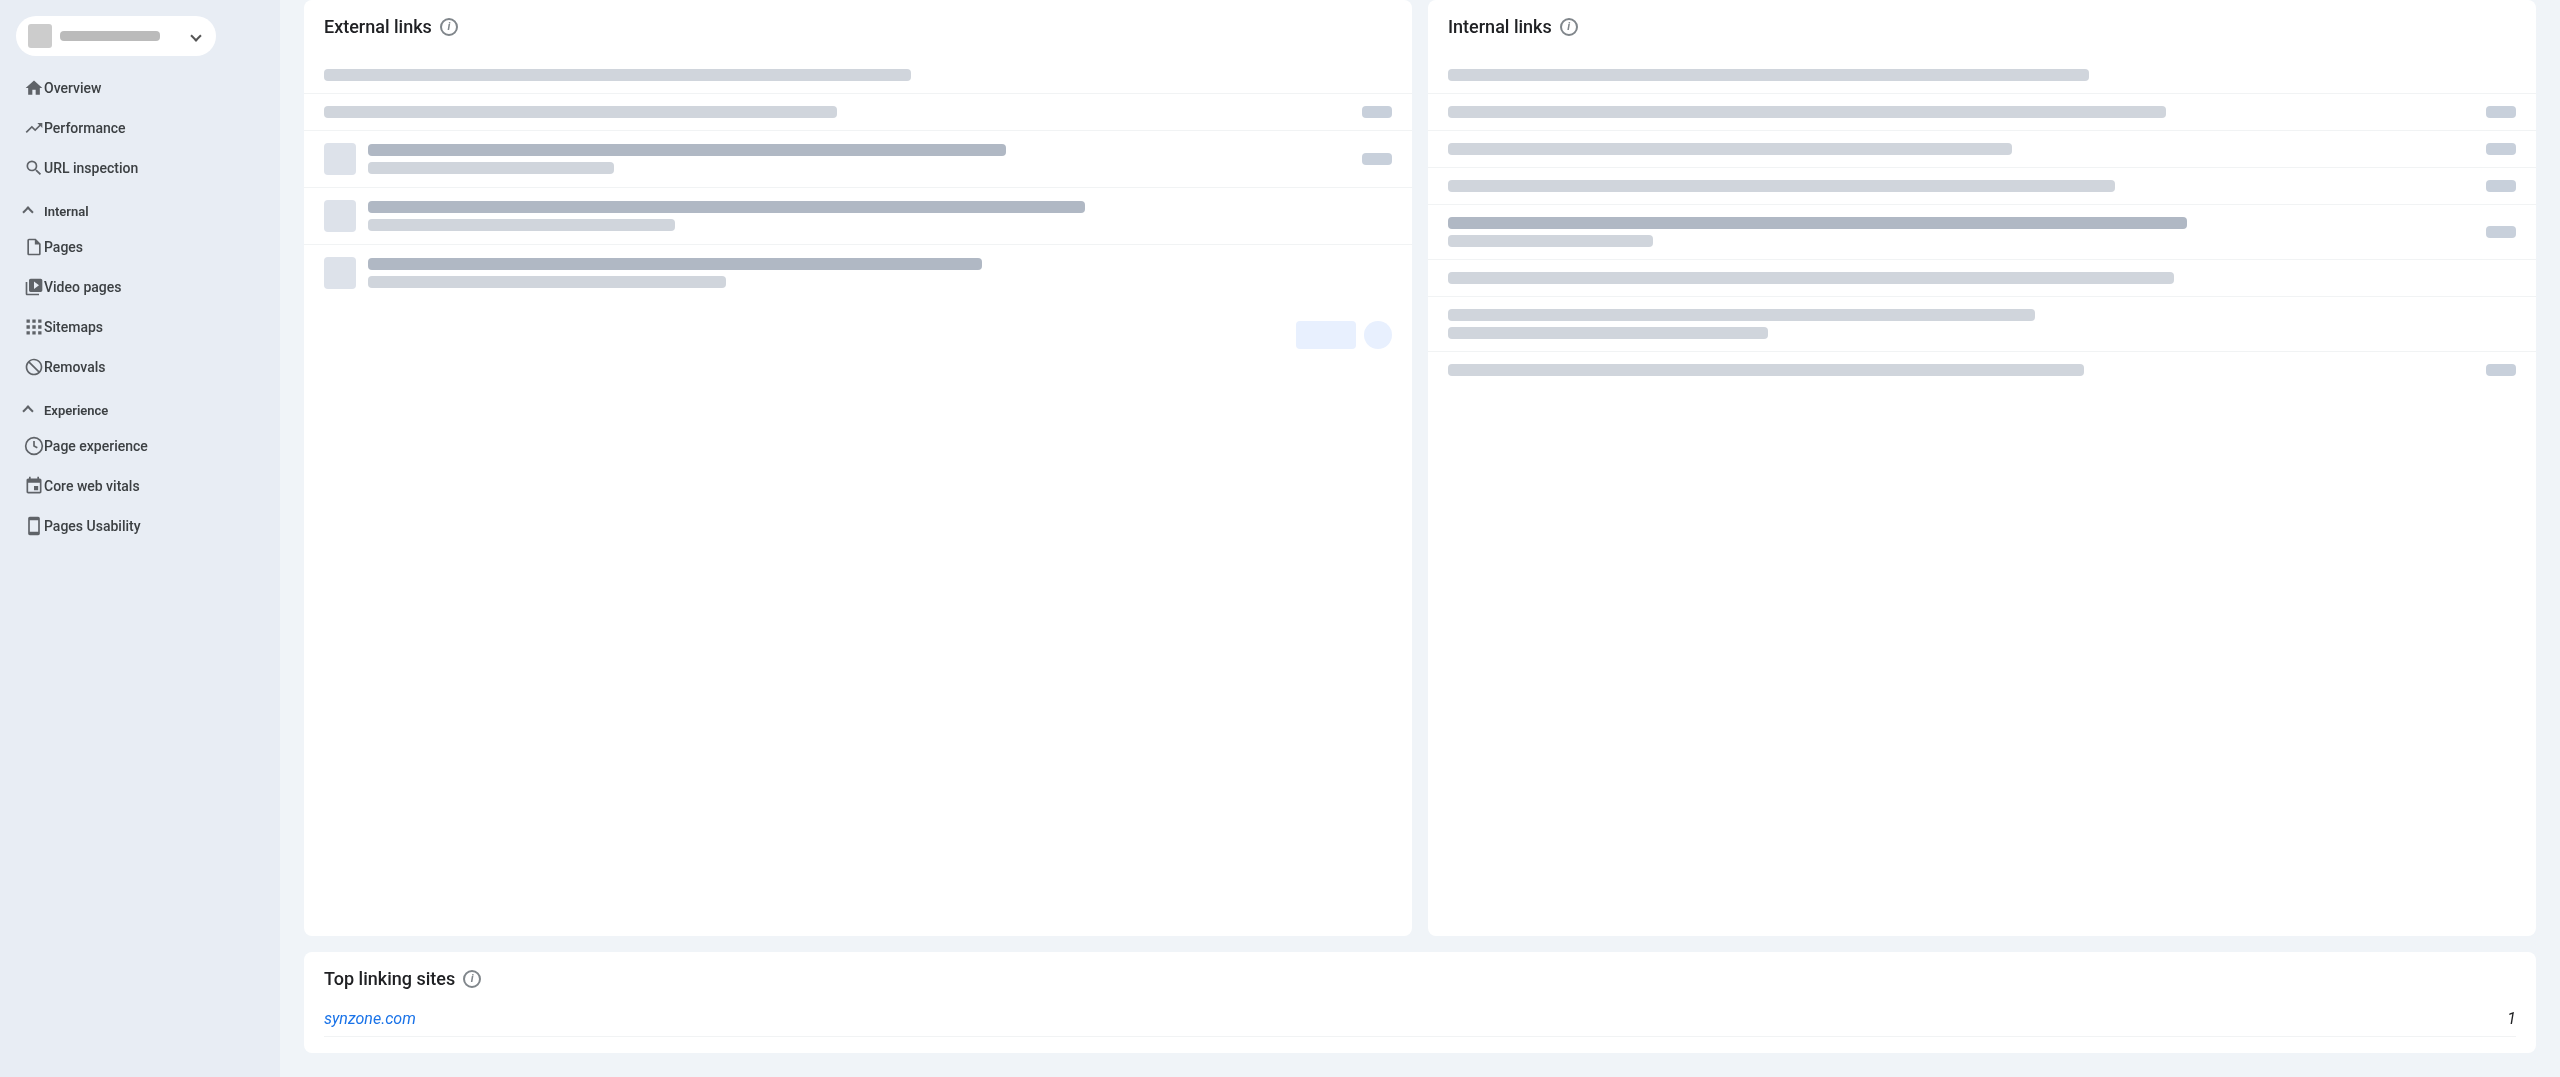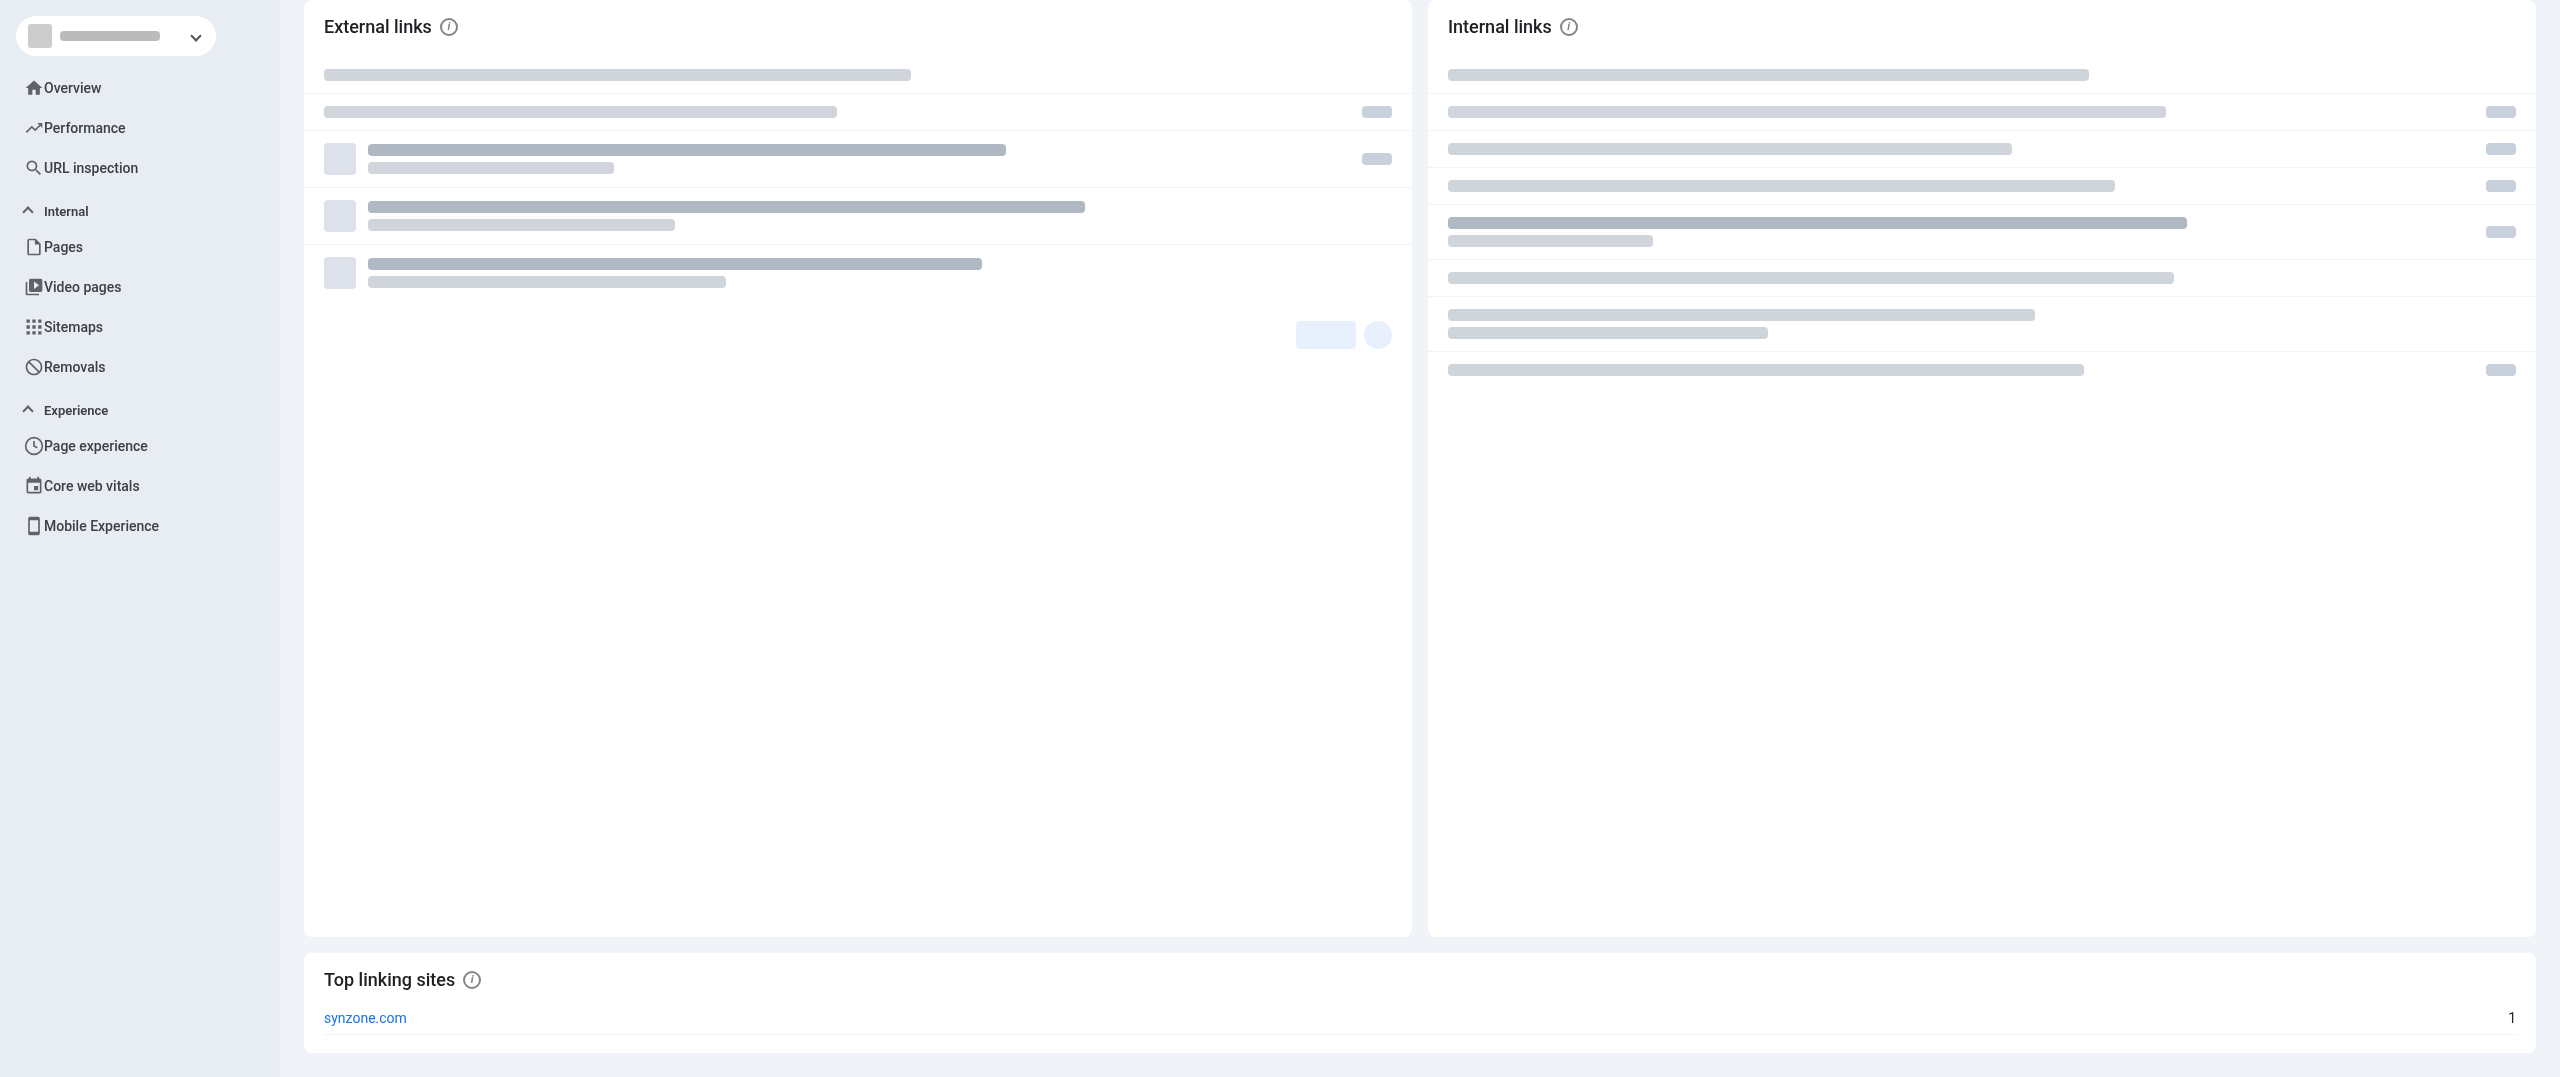--- a/index.html
+++ b/index.html
@@ -280,22 +280,23 @@
       font-size: 18px;
       font-weight: 500;
     }
 
     .linking-site-row {
       display: flex;
       justify-content: space-between;
       align-items: flex-end;
       padding: 8px 0;
       border-bottom: 1px solid #f1f3f4;
-      font-size: 14px;
+      font-size: 16px;
       color: #1a73e8;
+      font-style: italic;
     }
 
     .linking-count {
       color: #202124;
     }
 
     
     .collapse-chevron {
       border: solid #5f6368;
       border-width: 0 2px 2px 0;
@@ -408,21 +409,21 @@
     </span>
     <span>Core web vitals</span>
   </div>
 
   <div class="nav-item">
     <span class="nav-icon">
       <svg width="20" height="20" viewBox="0 0 24 24" fill="#5f6368">
           <path d="M17 1.01L7 1c-1.1 0-2 .9-2 2v18c0 1.1.9 2 2 2h10c1.1 0 2-.9 2-2V3c0-1.1-.9-1.99-2-1.99zM17 19H7V5h10v14z"></path>
         </svg>
     </span>
-    <span>Mobile Experience</span>
+    <span>Pages Usability</span>
   </div>
 </nav>
 
 <div class="main">
 
 
   <div class="content-area">
     <div class="cards-row">
 
       <div class="card">

